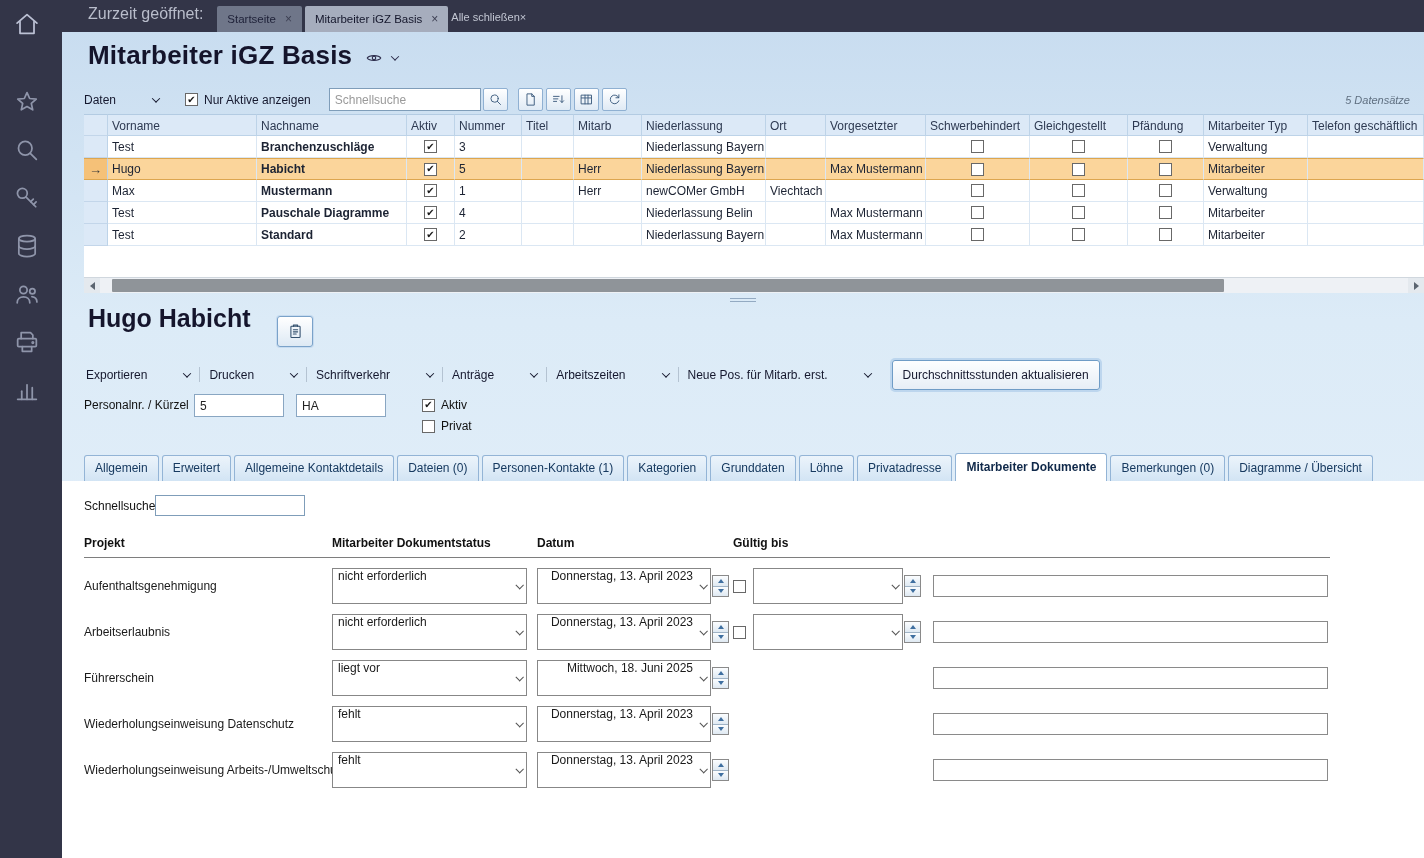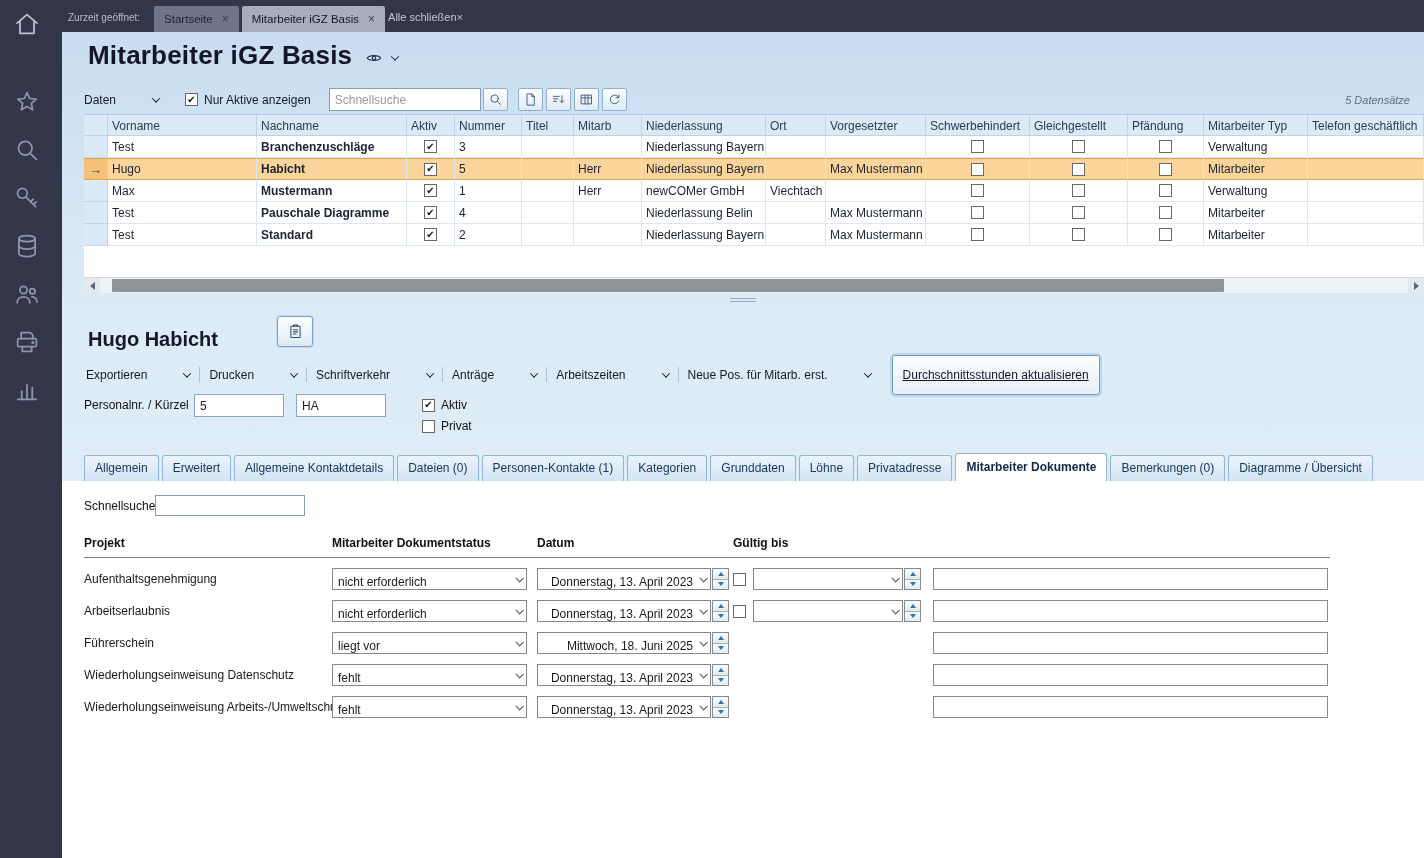--- a/index.html
+++ b/index.html
@@ -2,21 +2,21 @@
 <html><head>
 <meta charset="utf-8">
 <style>
   * { margin:0; padding:0; box-sizing:border-box; }
   html,body { width:1424px; height:858px; overflow:hidden; }
   body { font-family:"Liberation Sans","DejaVu Sans",sans-serif; background:#333548; }
   .app { position:relative; width:1424px; height:858px; overflow:hidden; }
 
   
   .topbar { position:absolute; left:0; top:0; right:0; height:32px; background:#333548; display:flex; align-items:flex-end; }
-  .open-label { color:#b9bdcb; font-size:10px; margin:0 14px 9px 68px; }
+  .open-label { color:#b9bdcb; font-size:16px; margin:0 14px 9px 88px; }
   .top-tabs { display:flex; align-items:flex-end; }
   .top-tab { height:26px; display:flex; align-items:center; gap:9px; padding:0 10px; font-size:11.5px;
              color:#20233a; background:#6f7689; border-radius:2px 2px 0 0; margin-right:3px; cursor:default; }
   .top-tab.active { background:#a6adbd; color:#14162b; }
   .tt-close { color:#3c3f52; font-size:12px; }
   .close-all { margin-left:auto; color:#c3c7d3; font-size:11px; margin:0 14px 9px 0; display:flex; gap:0; align-items:center; cursor:default; }
 
   
   .sidebar { position:absolute; left:0; top:0; bottom:0; width:55px; background:#333548; display:flex; flex-direction:column; align-items:center; z-index:2; }
   .side-icon { width:30px; height:30px; margin-top:18px; color:#8f95aa; cursor:pointer; }
@@ -70,32 +70,32 @@
   .scroll-btn { width:16px; background:#e4e9ee; display:flex; align-items:center; justify-content:center; cursor:pointer; }
   .tri-left { width:0; height:0; border-top:4px solid transparent; border-bottom:4px solid transparent; border-right:5px solid #5b6570; }
   .tri-right { width:0; height:0; border-top:4px solid transparent; border-bottom:4px solid transparent; border-left:5px solid #5b6570; }
   .scroll-track { flex:1; position:relative; }
   .scroll-thumb { position:absolute; left:12px; top:1px; bottom:1px; width:1112px; background:#8f9499; border-radius:1px; cursor:grab; }
 
   .splitter { position:absolute; left:0; right:0; top:261px; height:14px; cursor:row-resize; }
   .grip { display:block; width:26px; height:4px; margin:5px auto 0; border-top:1px solid #93aac2; border-bottom:1px solid #93aac2; }
 
   
-  .person-name { position:absolute; left:26px; top:296px; font-size:20px; font-weight:bold; color:#15152c; }
+  .person-name { position:absolute; left:26px; top:272px; font-size:25px; font-weight:bold; color:#15152c; }
   .notes-btn { position:absolute; left:215px; top:284px; width:36px; height:31px; display:flex; align-items:center; justify-content:center;
                background:linear-gradient(#ffffff,#dde9f4); border:1px solid #7aa2c9; border-radius:3px; color:#33506e; cursor:pointer;
                box-shadow:0 0 0 1px rgba(170,200,230,.45); }
   .menu-row { position:absolute; left:24px; top:329px; right:10px; height:27px; display:flex; align-items:center; font-size:12px; color:#15182e; }
   .menu-items { display:flex; align-items:center; }
   .menu-items .menu-item { margin:0 9px; }
   .menu-items .menu-item:first-child { margin-left:0; }
   .msep { width:1px; height:15px; background:#b4c3d2; }
-  .action-btn { margin-left:12px; height:40px; padding:4px 10px; font-size:12px; color:#15182e; cursor:pointer;
+  .action-btn { margin-left:12px; height:30px; padding:4px 10px; font-size:12px; color:#15182e; cursor:pointer;
                 background:linear-gradient(#fdfeff,#e6eef6); border:1px solid #6f9cc6; border-radius:3px;
-                box-shadow:0 0 0 2px rgba(130,175,220,.35); font-family:inherit;text-decoration:underline; }
+                box-shadow:0 0 0 2px rgba(130,175,220,.35); font-family:inherit; }
 
   .personal-row { position:absolute; left:22px; top:362px; display:flex; align-items:flex-start; font-size:12px; color:#111; }
   .plabel { width:110px; padding-top:4px; }
   .pinput { width:90px; height:23px; border:1px solid #89a6c2; font-size:12px; padding:0 5px; color:#222; }
   .pinput.k { margin-left:12px; }
   .pcheckcol { margin-left:36px; display:flex; flex-direction:column; gap:7px; padding-top:4px; }
 
   
   .dtabs { position:absolute; left:22px; top:422px; right:0; height:27px; display:flex; align-items:flex-end; }
   .dtab { padding:5px 10px 6px; font-size:12px; background:linear-gradient(#ecf4fb,#d2e4f4); border:1px solid #93b4d6; border-bottom:none;
@@ -109,21 +109,21 @@
   .qs-input { width:150px; height:21px; border:1px solid #7f9db9; font-size:12px; padding:0 4px; }
   .edit-btn { margin-top:18px; display:inline-flex; align-items:center; gap:8px; height:29px; padding:0 13px; font-size:12px; color:#173a60;
               background:linear-gradient(#dcebf8,#c2dbf0); border:1px solid #8fb4d9; border-radius:3px; cursor:pointer; font-family:inherit; }
   .ebi { display:flex; color:#2b5c8a; }
 
   .doc-table { margin-top:20px; width:1246px; font-size:12px; color:#1a1a1a; }
   .doc-header { display:grid; grid-template-columns:248px 205px 196px 200px 1fr; font-weight:bold; color:#111; padding-bottom:7px; border-bottom:1px solid #7e7e7e; }
   .doc-row { display:grid; grid-template-columns:248px 205px 196px 200px 1fr; margin-top:10px; align-items:center; min-height:22px; }
   .doc-c1 { white-space:nowrap; overflow:visible; }
   .doc-c { display:flex; align-items:center; }
-  .combo { height:22px; background:#fff; border:1px solid #878787; display:flex; align-items:flex-end; cursor:pointer; }
+  .combo { height:36px; background:#fff; border:1px solid #878787; display:flex; align-items:flex-start; cursor:pointer; }
   .status-combo { width:195px; }
   .date-combo { width:174px; }
   .gueltig-combo { width:150px; }
   .combo-text { flex:1; padding:0 2px 0 5px; white-space:nowrap; overflow:hidden; color:#1a1a1a; }
   .combo-text.right { text-align:right; }
   .combo-arrow { width:15px; align-self:stretch; display:flex; align-items:center; justify-content:center; color:#555; }
   .combo-arrow::after { content:""; width:5px; height:5px; border-right:1.4px solid #555; border-bottom:1.4px solid #555; transform:rotate(45deg) translateY(-1px); }
   .spinner { width:17px; height:22px; margin-left:1px; border:1px solid #8a8a8a; display:flex; flex-direction:column; background:#eef3f8; }
   .spin-btn { flex:1; border:none; background:linear-gradient(#fbfdff,#dfe9f2); position:relative; padding:0; cursor:pointer; }
   .spin-btn.spin-down { border-top:1px solid #9fb3c6; }

